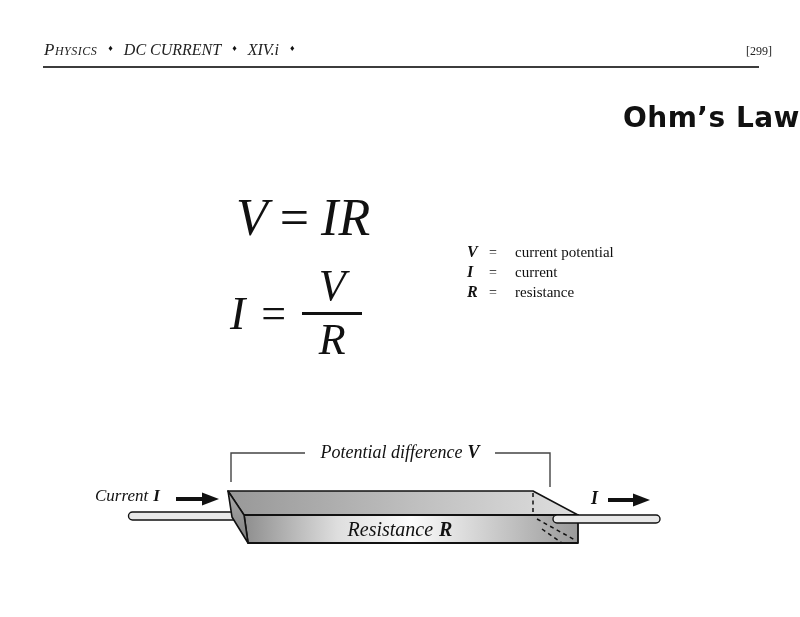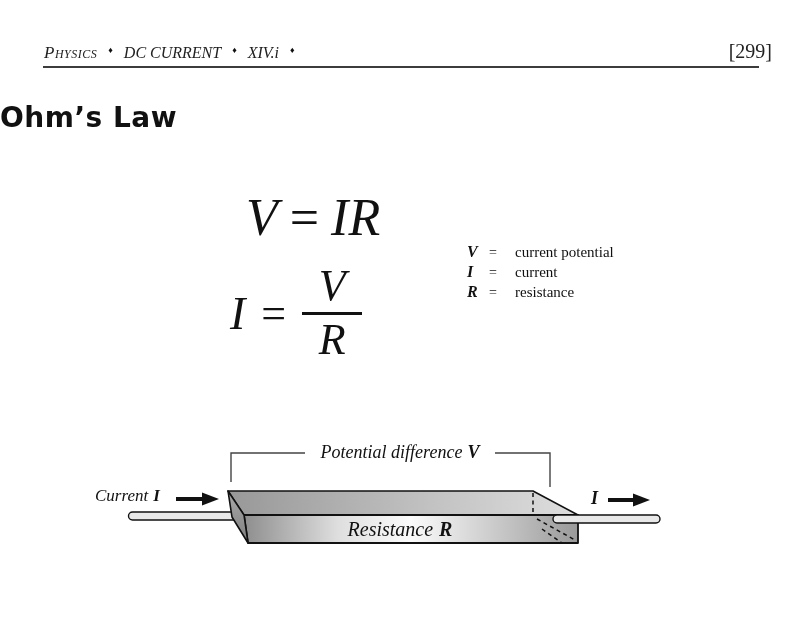--- a/index.html
+++ b/index.html
@@ -9,32 +9,32 @@
   }
 
   
   .header{
     position:absolute;left:44px;top:40px;width:728px;
     display:flex;align-items:baseline;white-space:nowrap;
     font:italic 16px "Liberation Serif",serif;color:#222;
   }
   .hdr-subject{font-variant:small-caps;font-size:17px;letter-spacing:.5px;}
   .hdr-sep{font-style:normal;font-size:9px;margin:0 11px;align-self:center;position:relative;top:-2px;color:#111;}
-  .hdr-page{margin-left:auto;font-style:normal;font-size:20px;}
+  .hdr-page{margin-left:auto;font-style:normal;font-size:12px;}
   .rule{position:absolute;left:43px;top:66px;width:716px;height:2px;background:#3c3c3c;}
 
   
   .doc-title{
-    position:absolute;left:0;top:101px;width:100%;text-align:left;
+    position:absolute;left:0;top:101px;width:100%;text-align:right;
     font:bold 28px "DejaVu Sans",sans-serif;letter-spacing:.5px;color:#111;
   }
 
   
   .eq1{
-    position:absolute;left:246px;top:188px;
+    position:absolute;left:236px;top:188px;
     font:italic 52px "Liberation Serif",serif;color:#111;white-space:nowrap;
   }
   .eq1 .op{font-style:normal;margin:0 12px 0 12px;}
   .eq2{
     position:absolute;left:230px;top:264px;display:flex;align-items:center;
     font:italic 46px "Liberation Serif",serif;color:#111;
   }
   .eq2 .op{font-style:normal;margin:0 16px;font-size:44px;}
   .frac{display:inline-flex;flex-direction:column;align-items:center;font-size:44px;}
   .frac .num,.frac .den{line-height:1;}

